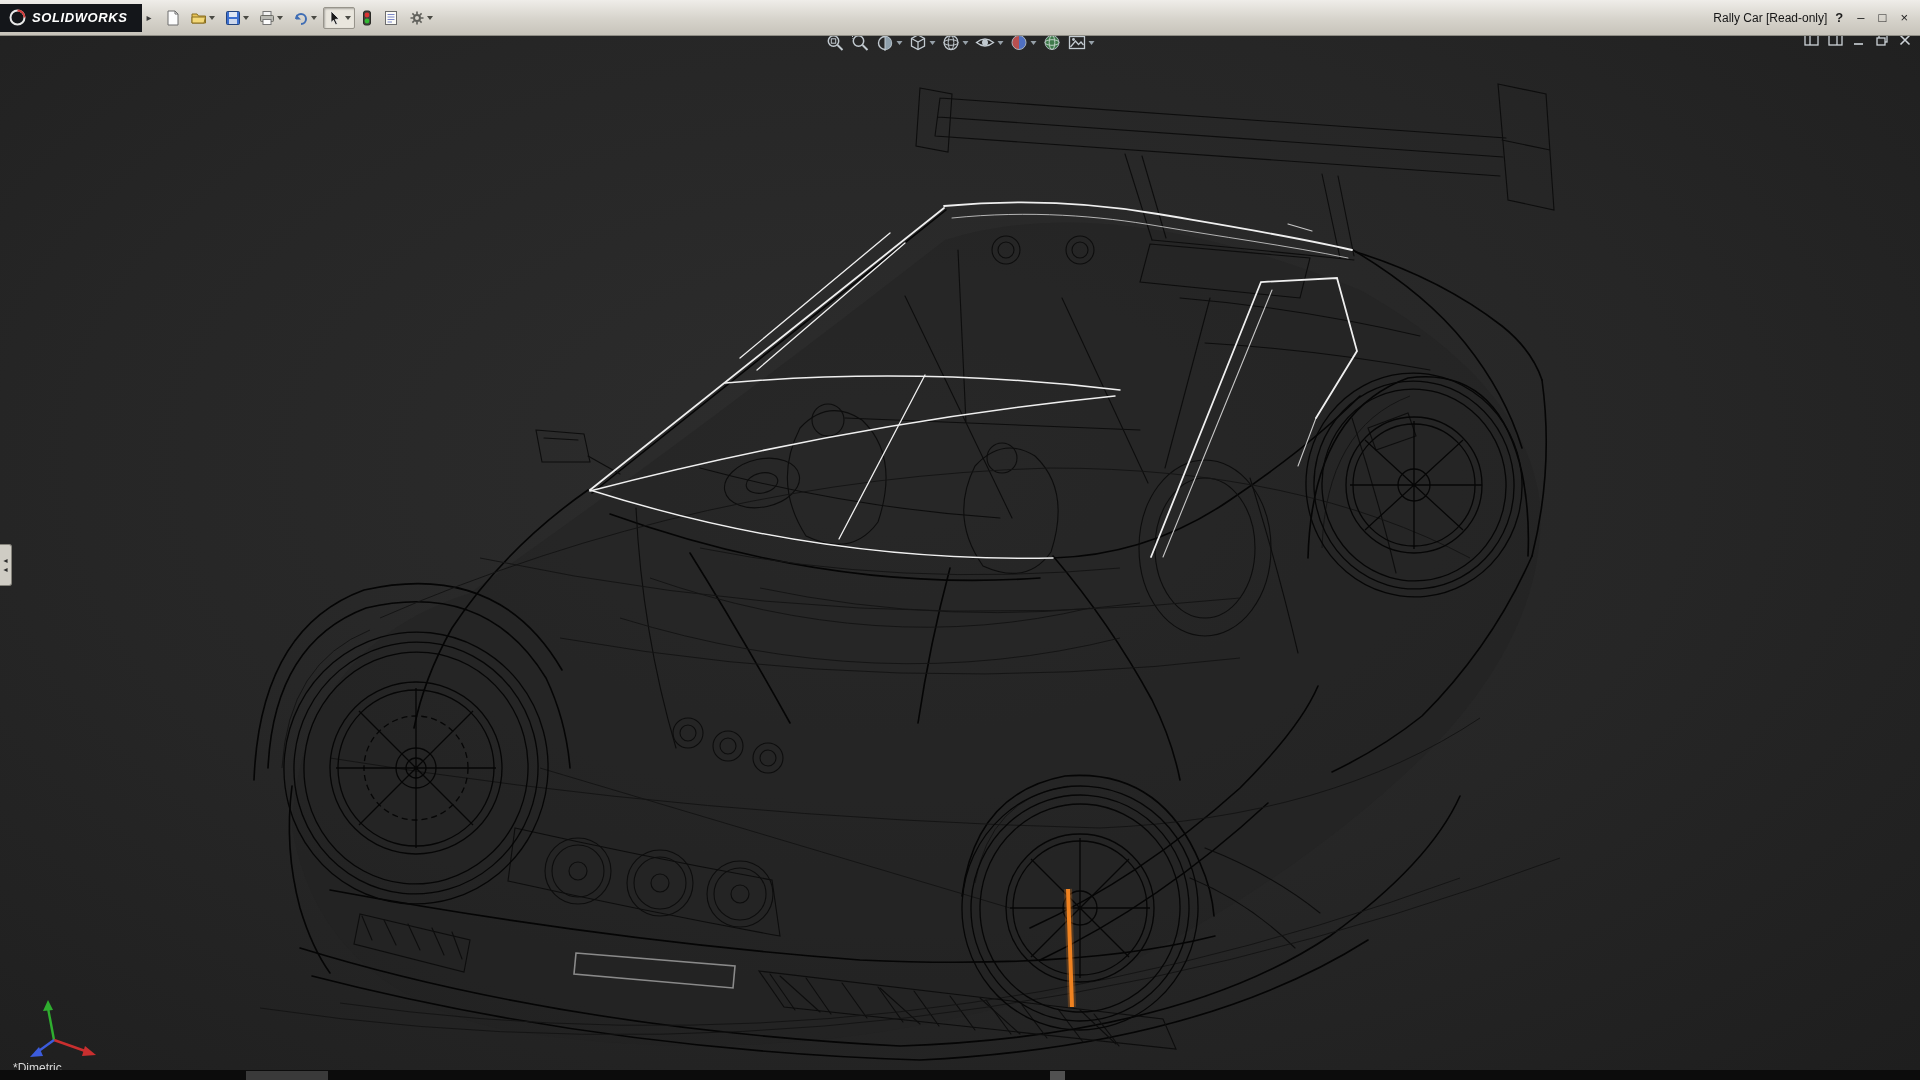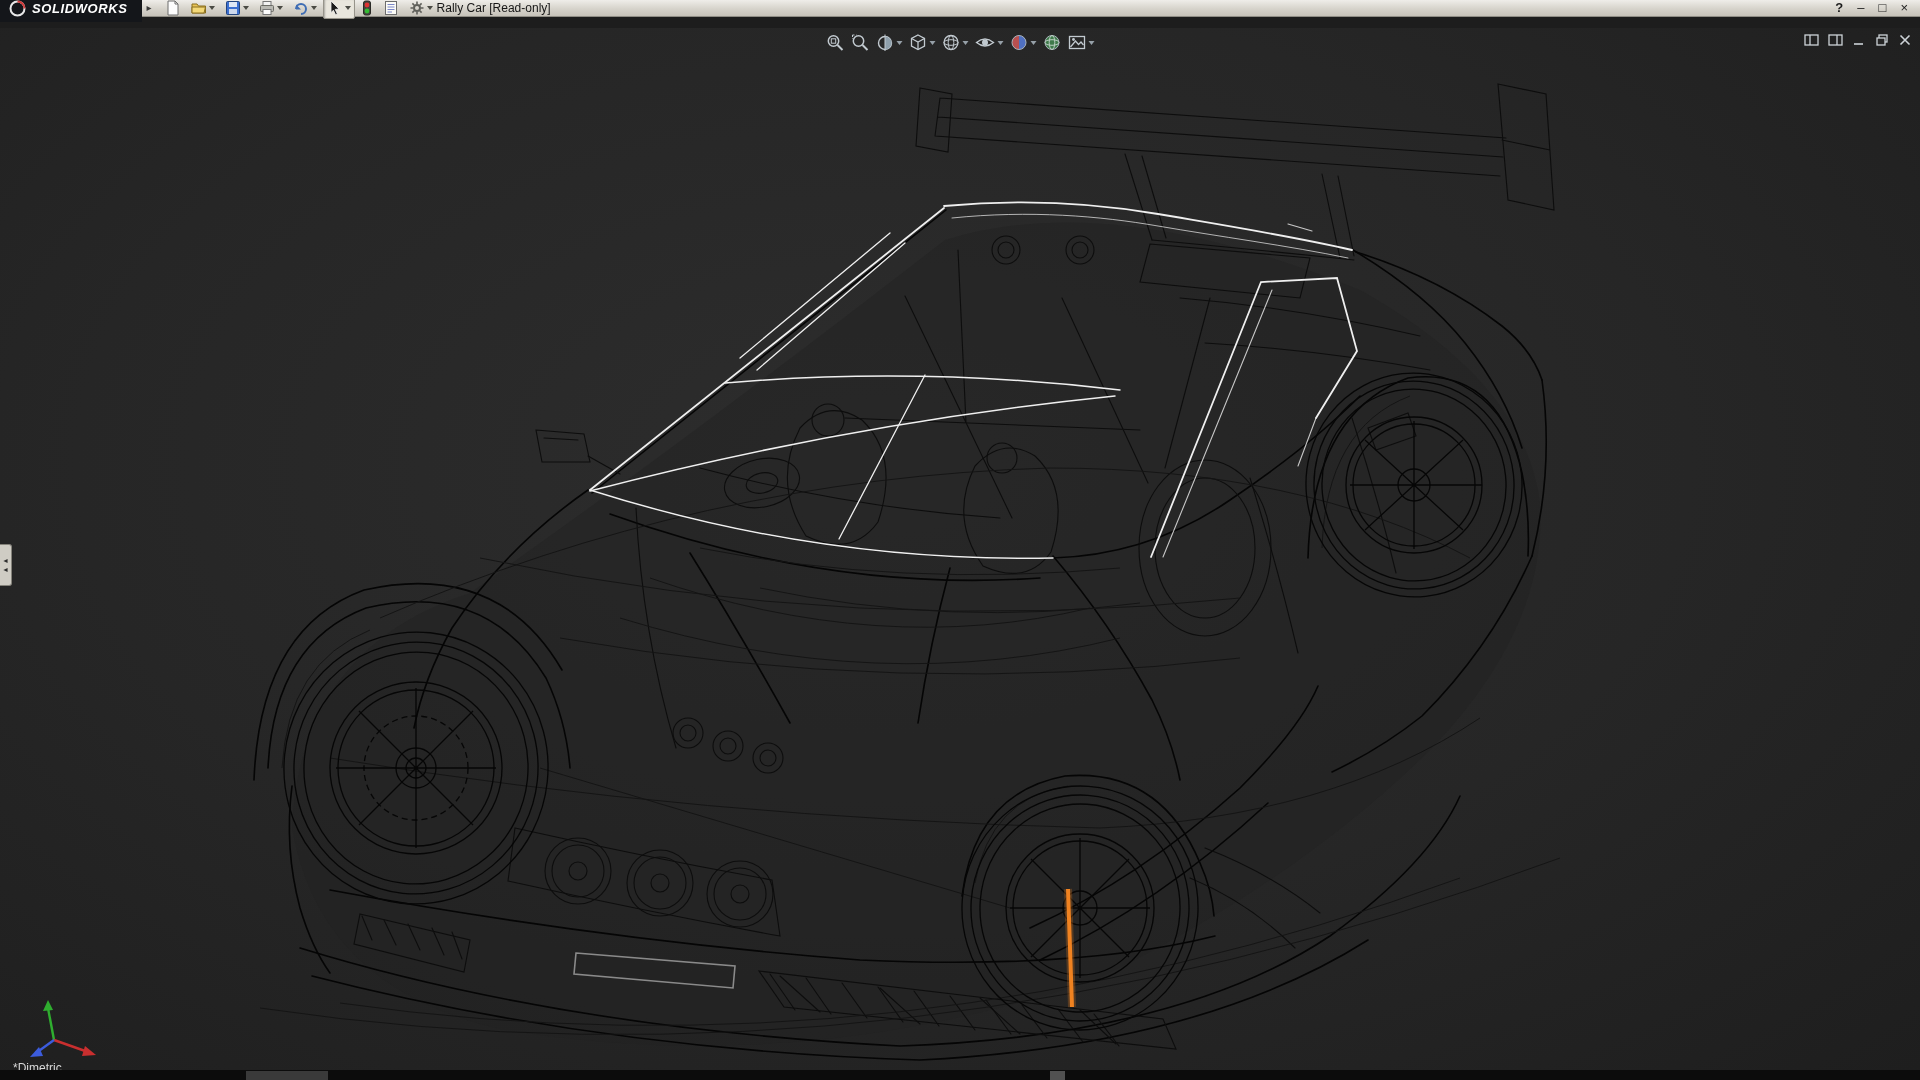--- a/index.html
+++ b/index.html
@@ -1,37 +1,37 @@
 <!DOCTYPE html>
 <html><head>
 <meta charset="utf-8">
 <style>
   *{margin:0;padding:0;box-sizing:border-box}
   html,body{width:1920px;height:1080px;overflow:hidden;background:#000;
     font-family:"Liberation Sans","DejaVu Sans",sans-serif}
   .app{position:relative;width:1920px;height:1080px;background:#1d1d1d}
 
   
-  .titlebar{position:absolute;top:0;left:0;right:0;height:17px;
+  .titlebar{position:absolute;top:0;left:0;right:0;height:36px;
     background:linear-gradient(#efede9,#d6d3cb 55%,#c7c3ba);
     border-bottom:1px solid #8f8d85;display:flex;align-items:center;z-index:30}
   .logo-box{height:28px;background:#14161a;display:flex;align-items:center;gap:6px;
     padding:0 14px 0 9px}
   .logo-glyph svg{display:block}
   .logo-text{color:#fff;font-size:13px;font-weight:bold;font-style:italic;letter-spacing:.6px}
   .flyout-arrow{font-size:10px;color:#3a3a3a;padding:0 5px;line-height:28px}
   .tb{display:flex;align-items:center;padding-left:4px;gap:2px}
   .tb-btn{display:flex;align-items:center;gap:2px;height:22px;padding:2px 3px;
     border:1px solid transparent;border-radius:2px;background:transparent;cursor:default}
   .tb-btn.pressed{background:#e9e6dd;border-color:#97948b;
     box-shadow:inset 1px 1px 2px rgba(0,0,0,.28)}
   .tb-btn svg{display:block}
   .caret-dark{width:0;height:0;border-left:3px solid transparent;
     border-right:3px solid transparent;border-top:4px solid #4a4a44}
-  .title-text{flex:1;text-align:left;font-size:12px;color:#161616;white-space:nowrap;
+  .title-text{flex:1;text-align:right;font-size:12px;color:#161616;white-space:nowrap;
     overflow:hidden;text-overflow:ellipsis}
   .winctl{display:flex;align-items:center;gap:14px;padding:0 12px 0 8px;
     color:#1d1d1d;font-size:13px}
   .winctl .glyph{line-height:28px;cursor:default}
   .help-glyph{font-weight:bold}
 
   
   .viewport{position:absolute;top:28px;left:0;right:0;bottom:10px;overflow:hidden;
     background:radial-gradient(ellipse at 46% 42%, #2d2d2d 0%, #262626 55%, #1e1e1e 100%)}
   .car-svg{position:absolute;inset:0;width:100%;height:100%}

